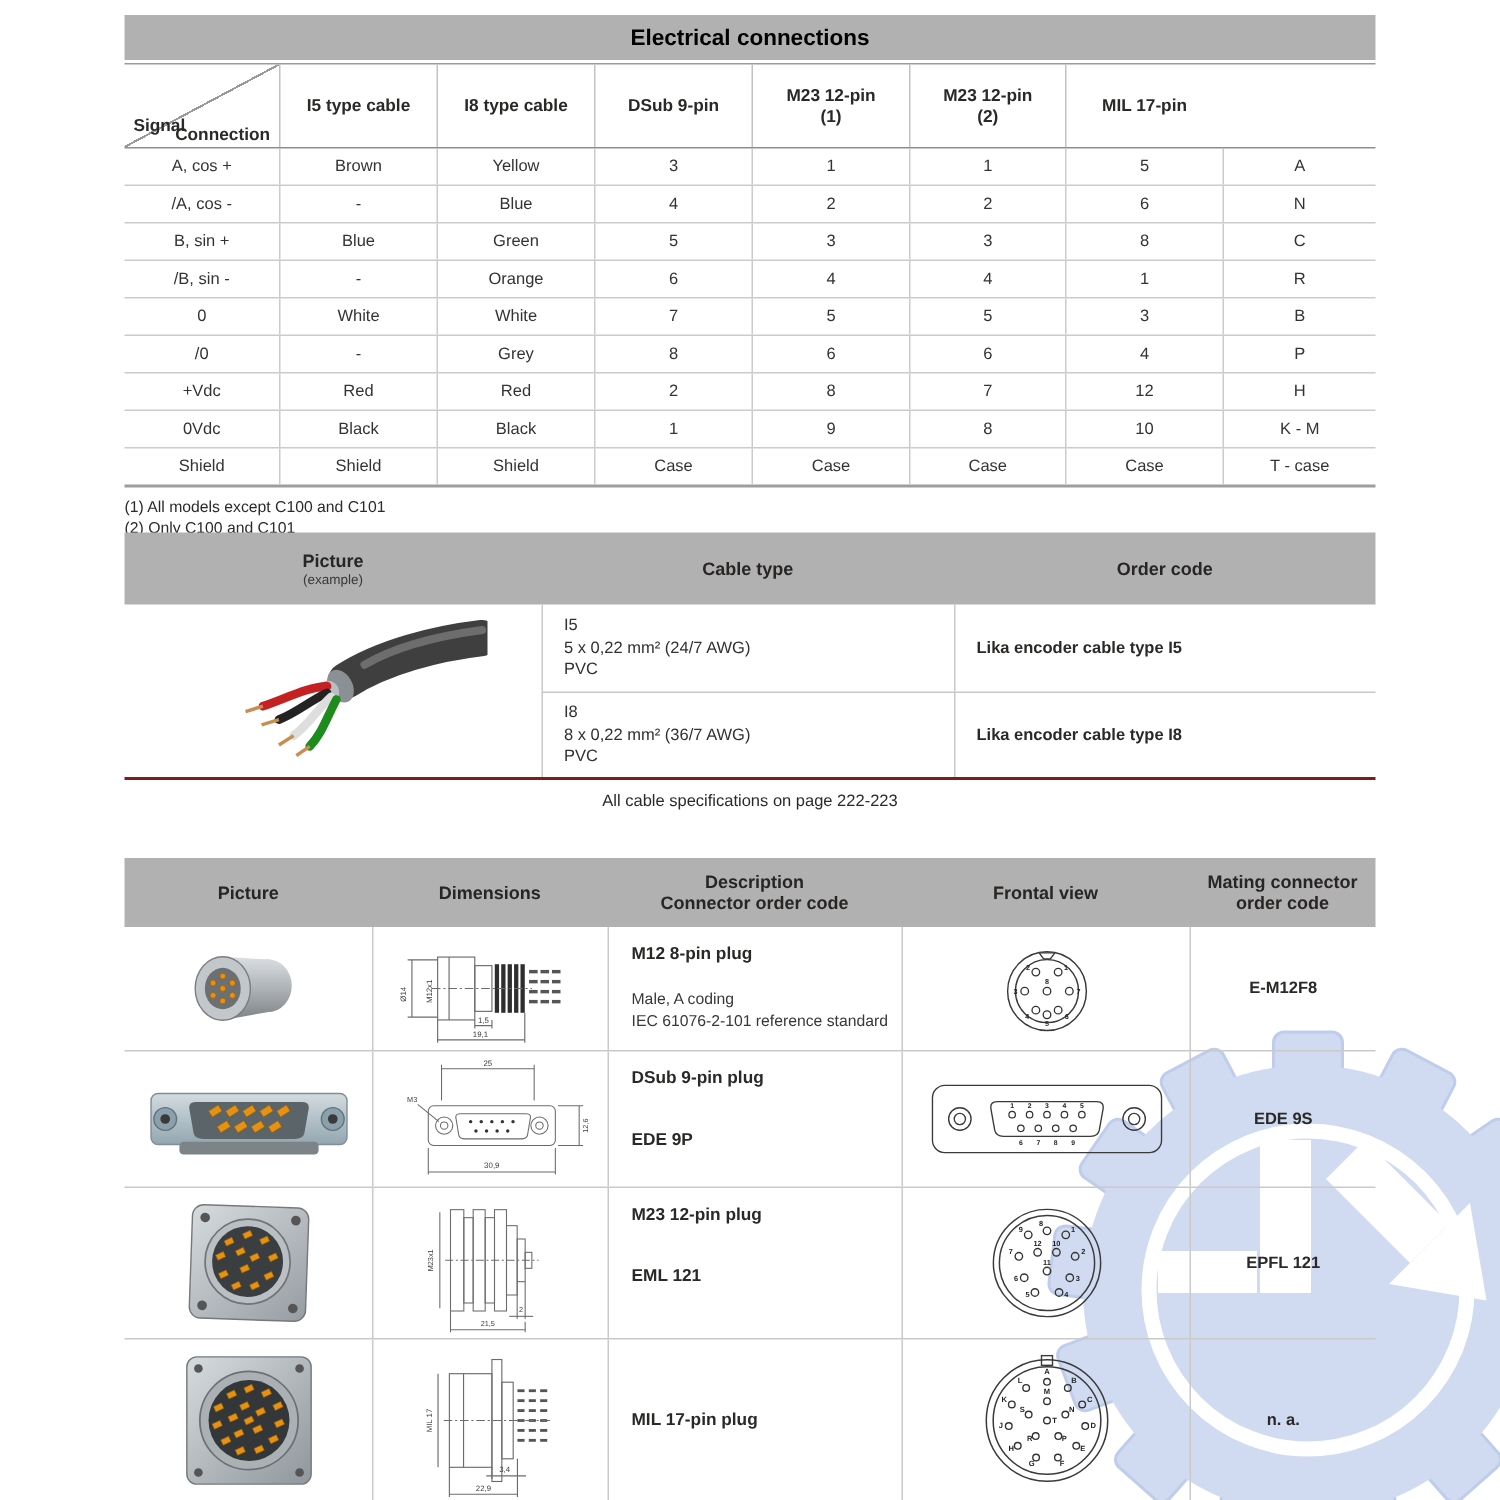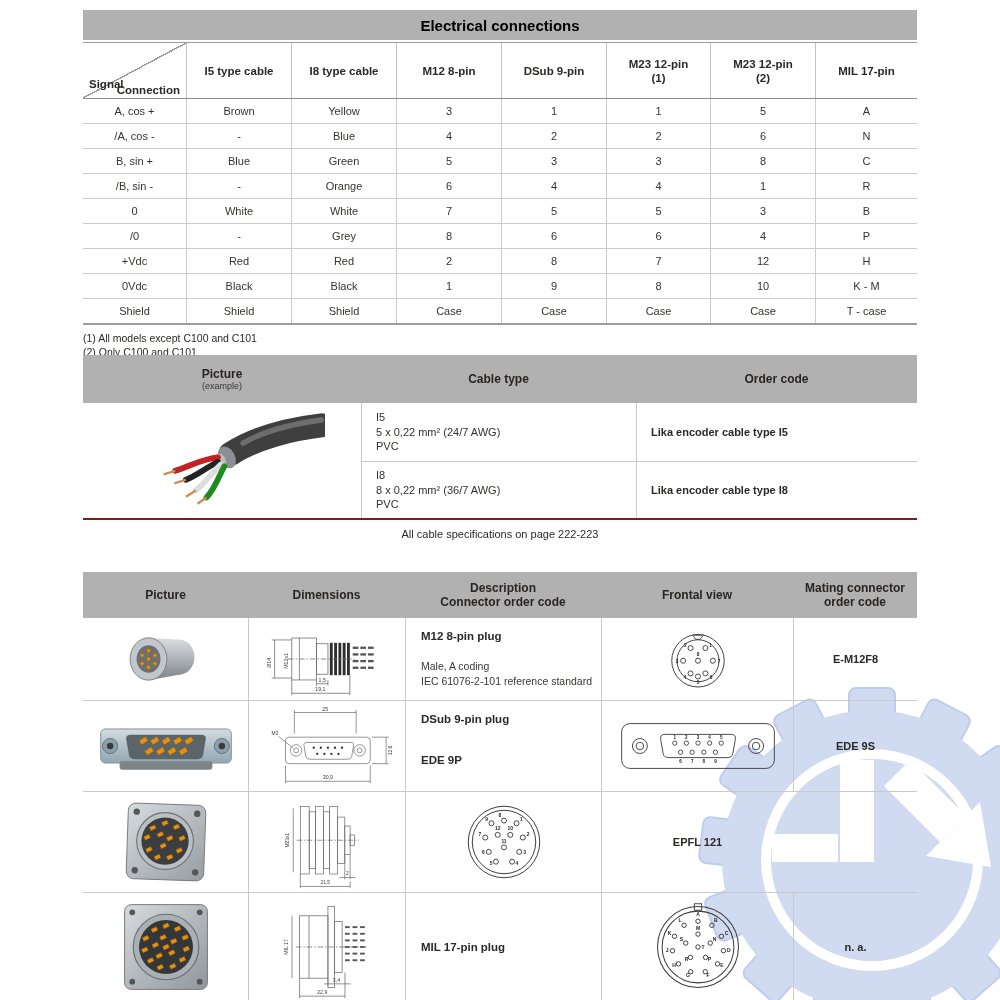--- a/index.html
+++ b/index.html
@@ -137,23 +137,20 @@
     <div class="t1-head">
       <div class="hc corner">
         <span class="ctop">Connection</span>
         <span class="cbot">Signal</span>
       </div>
       <div class="hc">
           <span>I5 type cable</span>
         </div>
       <div class="hc">
           <span>I8 type cable</span>
-        </div>
-      <div class="hc">
-          <span>M12 8-pin</span>
         </div>
       <div class="hc">
           <span>DSub 9-pin</span>
         </div>
       <div class="hc">
           <span>M23 12-pin</span>
           <span class="sub">(1)</span>
         </div>
       <div class="hc">
           <span>M23 12-pin</span>
@@ -585,20 +582,24 @@
           <line class="dash" x1="26" y1="52" x2="96" y2="52"></line>
           <line x1="80" y1="68" x2="80" y2="96"></line>
             <line x1="86" y1="68" x2="86" y2="96"></line>
             <line x1="74" y1="94" x2="92" y2="94"></line>
           <text x="83" y="91" text-anchor="middle" style="font-size:5.5px">2</text>
           <line x1="30" y1="90" x2="30" y2="106"></line>
             <line x1="86" y1="98" x2="86" y2="106"></line>
             <line x1="30" y1="104" x2="86" y2="104"></line>
           <text x="58" y="101.5" text-anchor="middle" style="font-size:5.5px">21,5</text>
         </svg>
+      </div>
+      <div class="cc desc">
+        <span class="dt">M23 12-pin plug</span>
+        <span class="dcode">EML 121</span>
       </div>
       <div class="cc">
         <svg class="front" width="84" height="84" viewBox="0 0 94 94">
           <circle class="pinring" cx="47" cy="47" r="40"></circle>
           <circle class="pinring" cx="47" cy="47" r="35.5"></circle>
           <g class="pins">
               <circle cx="61" cy="26" r="2.8"></circle>
               <text x="66.5" y="23.5">1</text>
               <circle cx="68" cy="42" r="2.8"></circle>
               <text x="74" y="40">2</text>

